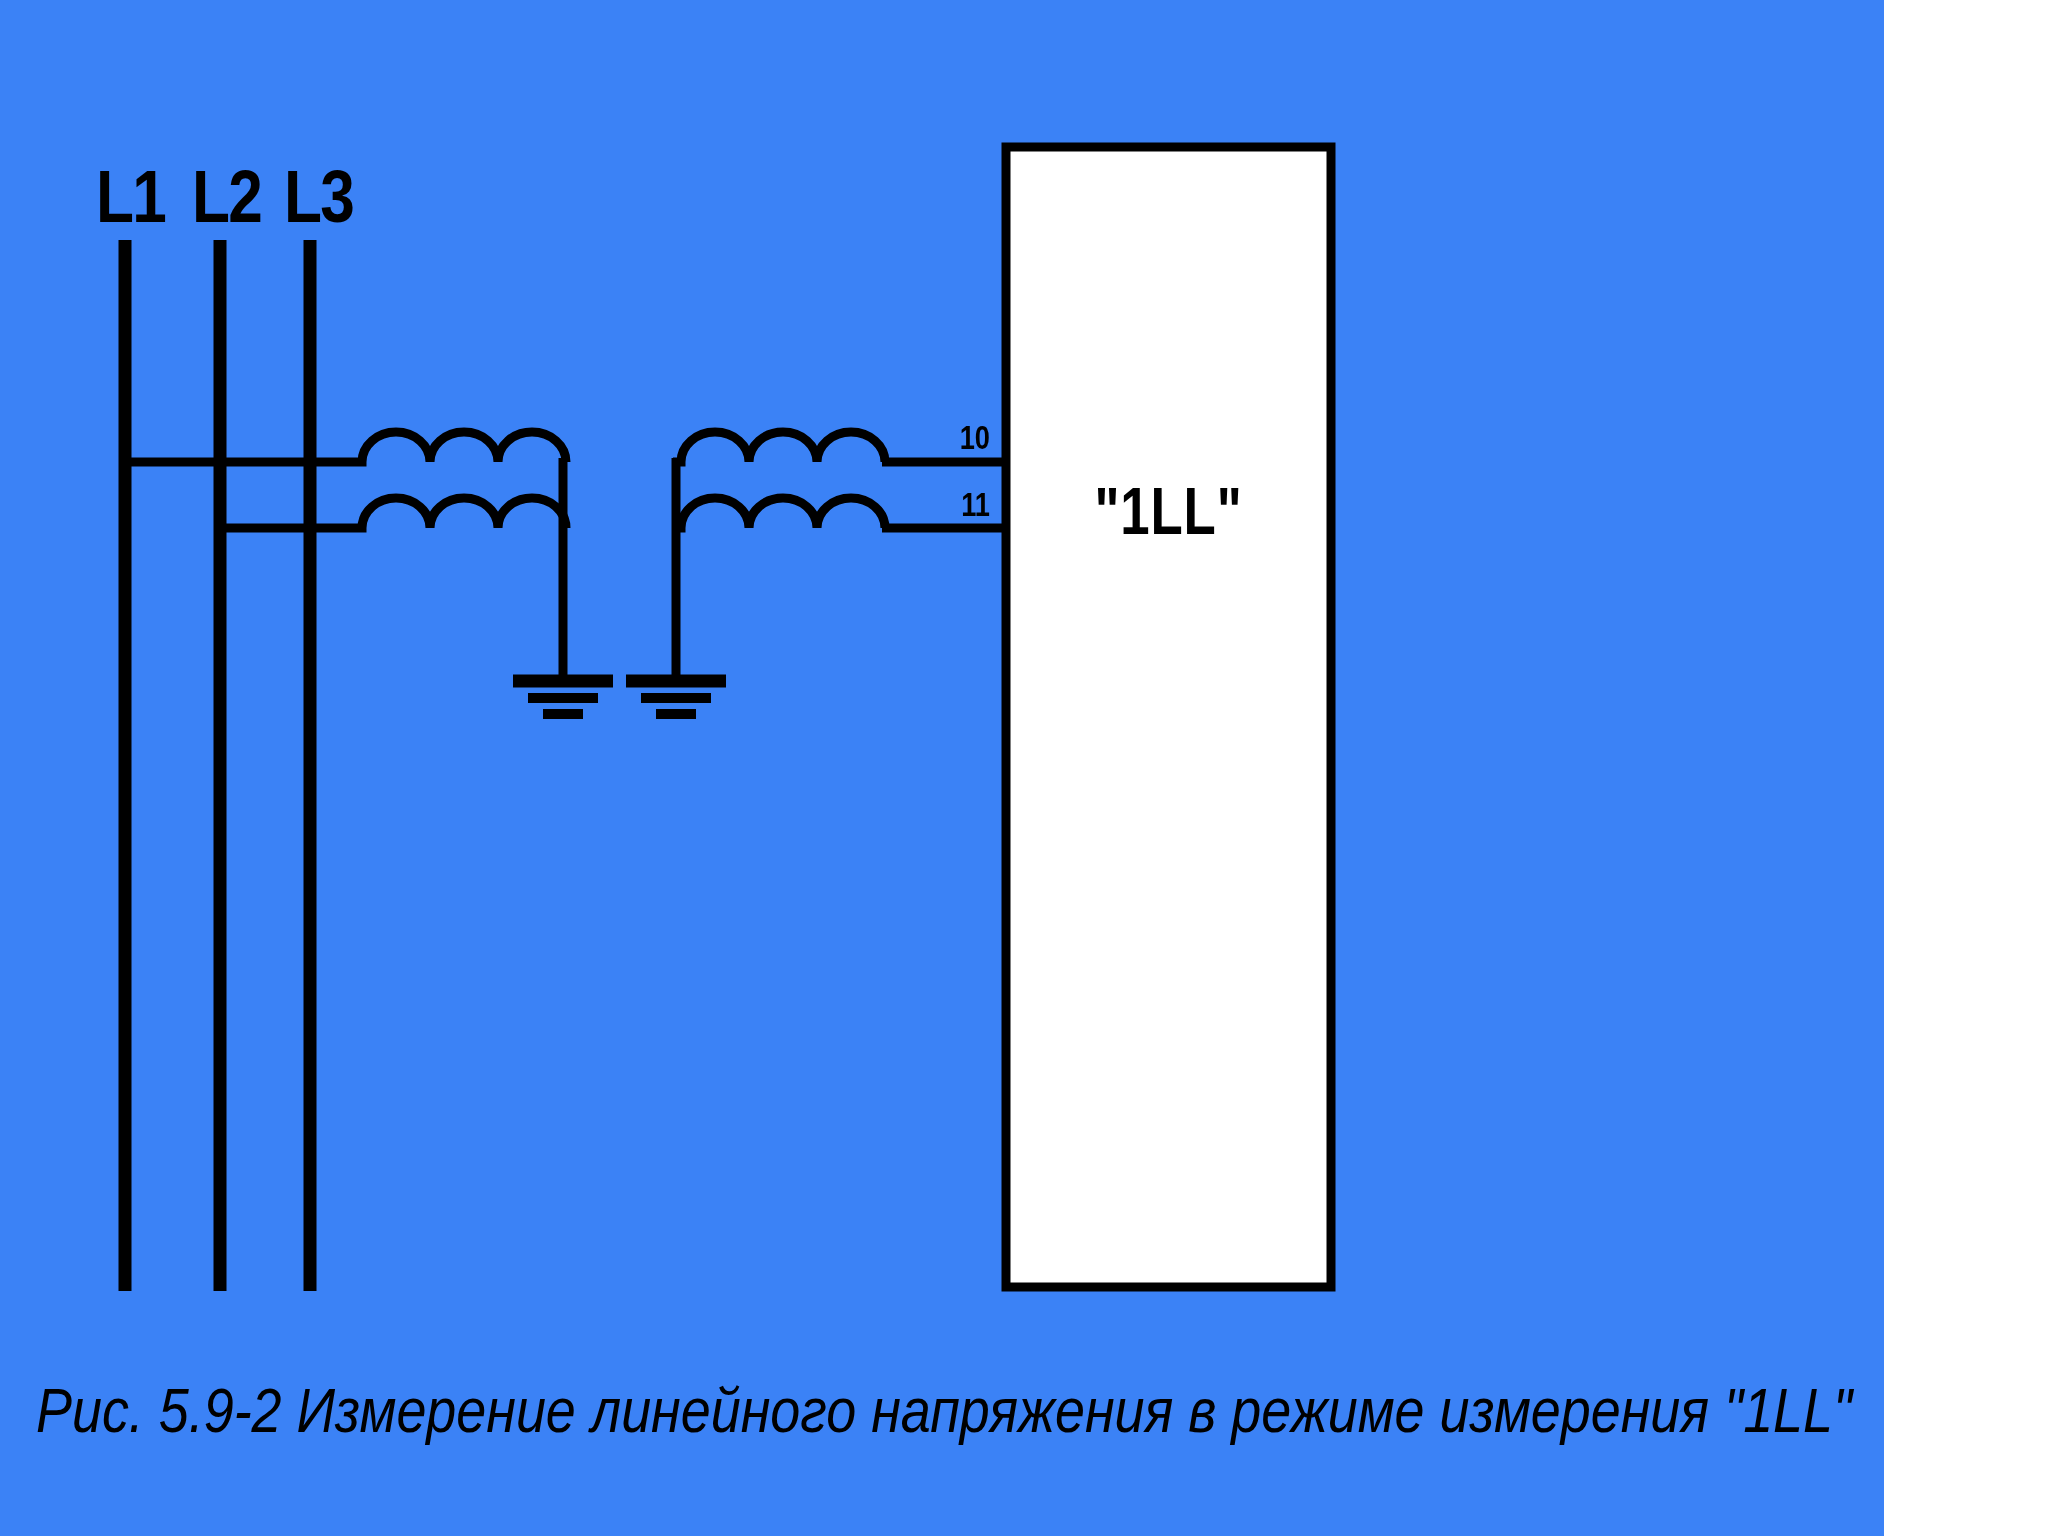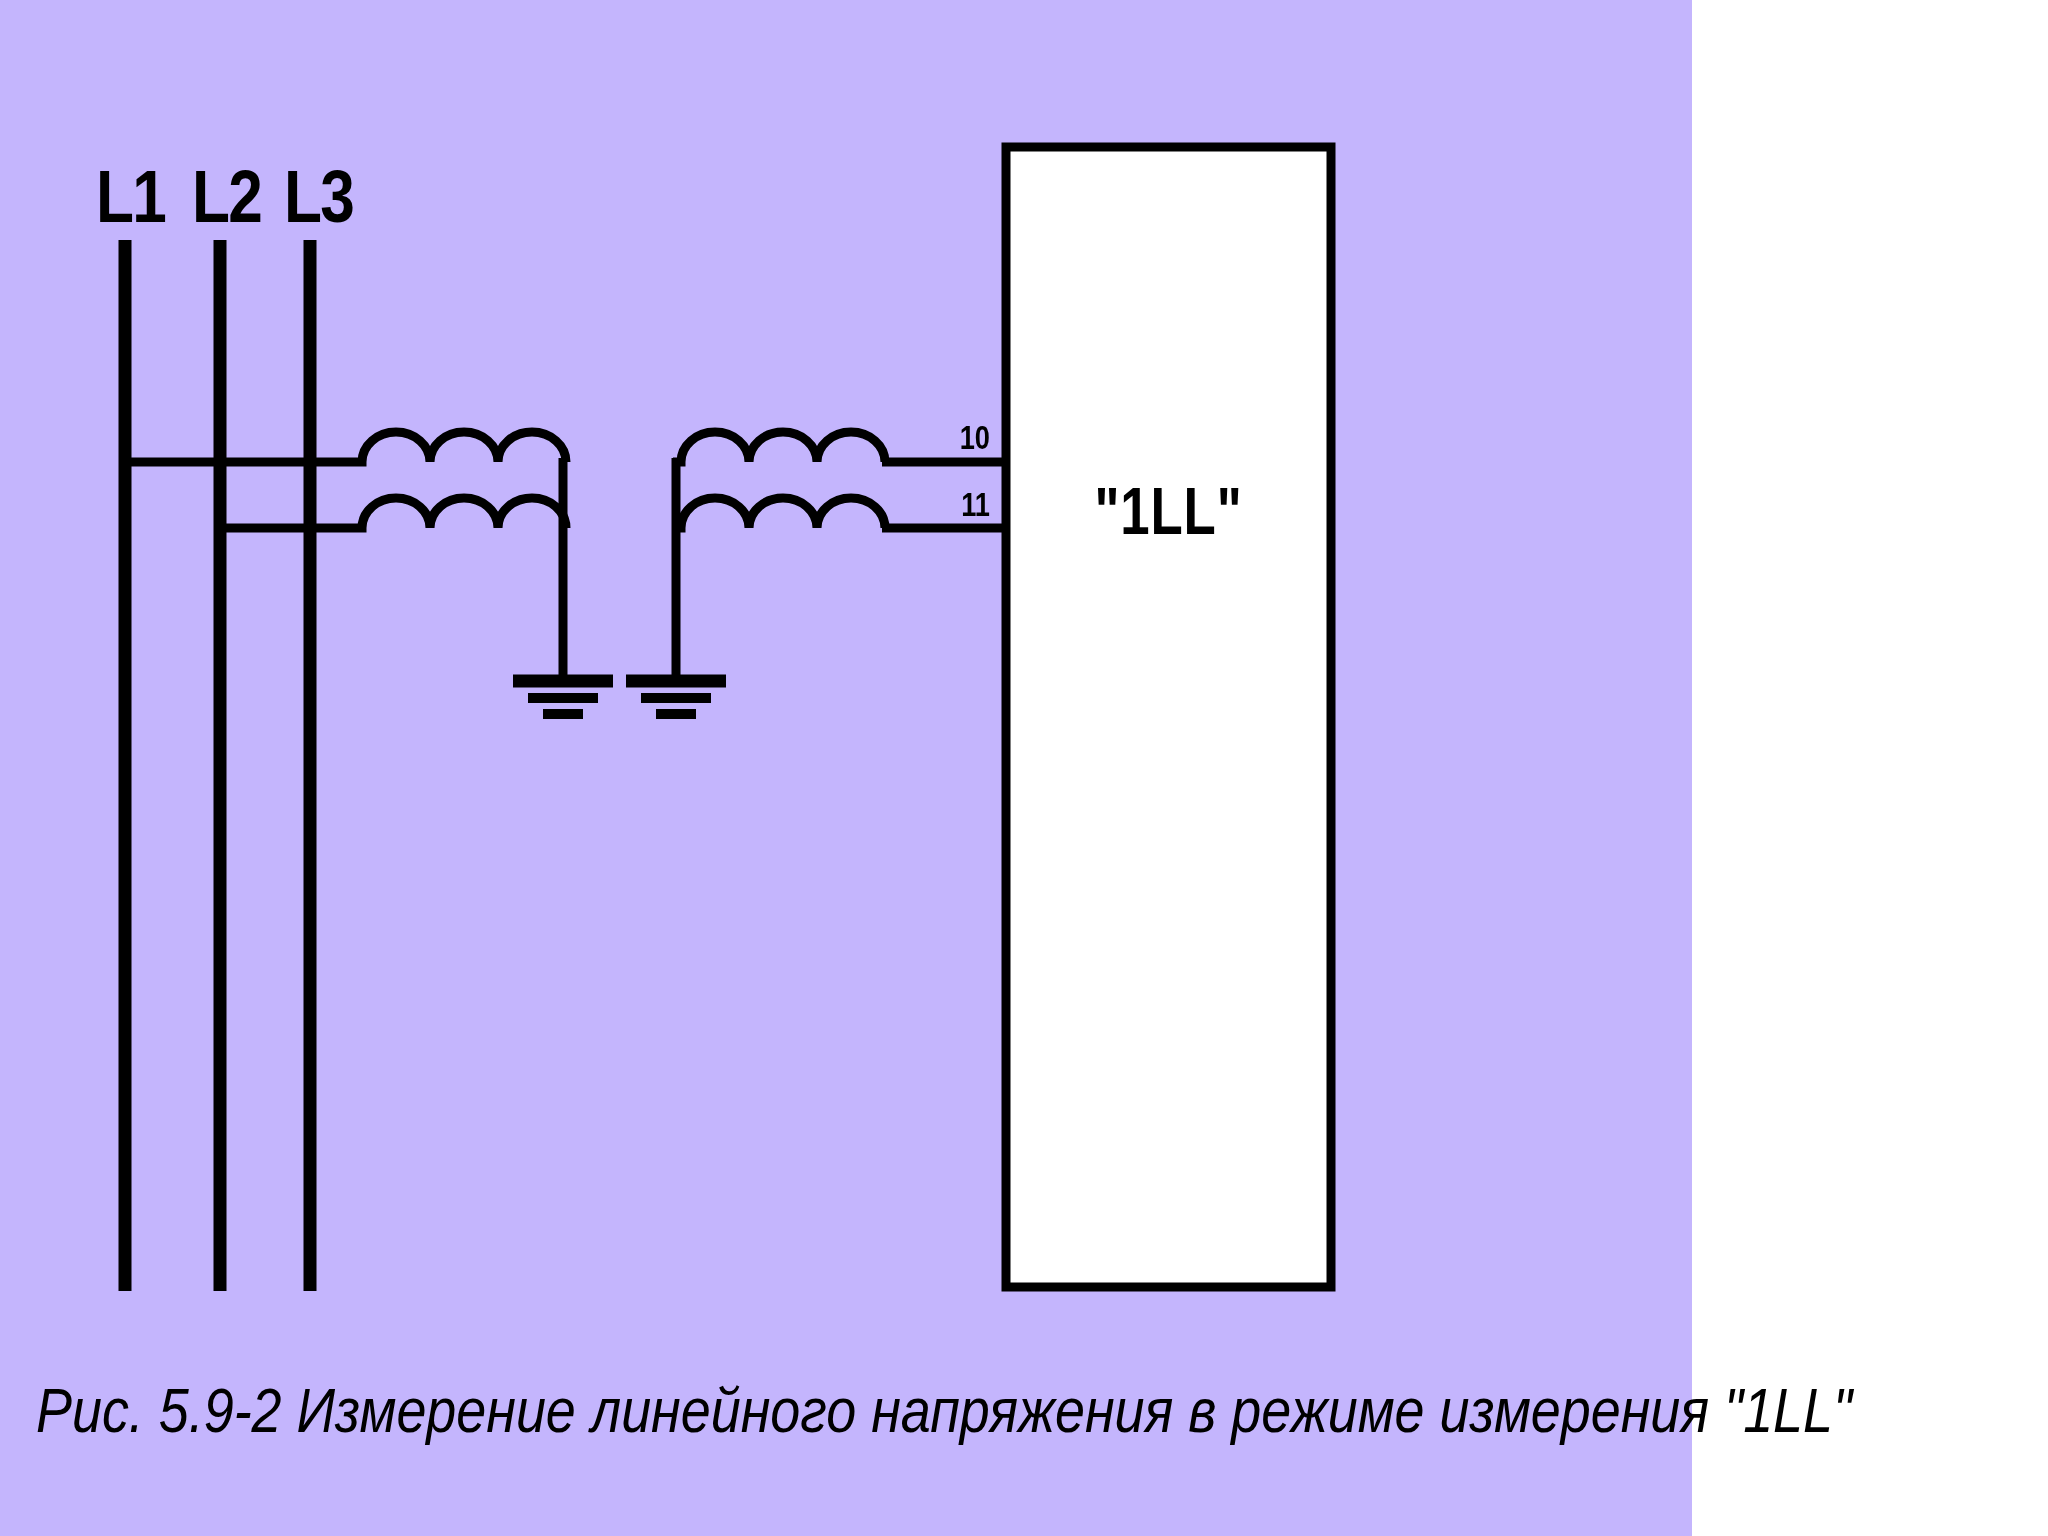--- a/index.html
+++ b/index.html
@@ -8,23 +8,23 @@
     background: #ffffff;
   }
   body {
     width: 2048px;
     height: 1536px;
     font-family: "Liberation Sans", sans-serif;
     overflow: hidden;
   }
   #figure-root {
     position: relative;
-    width: 1692px;
+    width: 1884px;
     height: 1536px;
-    background: #c4b5fd;
+    background: #3b82f6;
   }
   #schematic-svg {
     position: absolute;
     left: 0;
     top: 0;
     width: 2048px;
     height: 1536px;
     display: block;
   }
   .phase-label {

